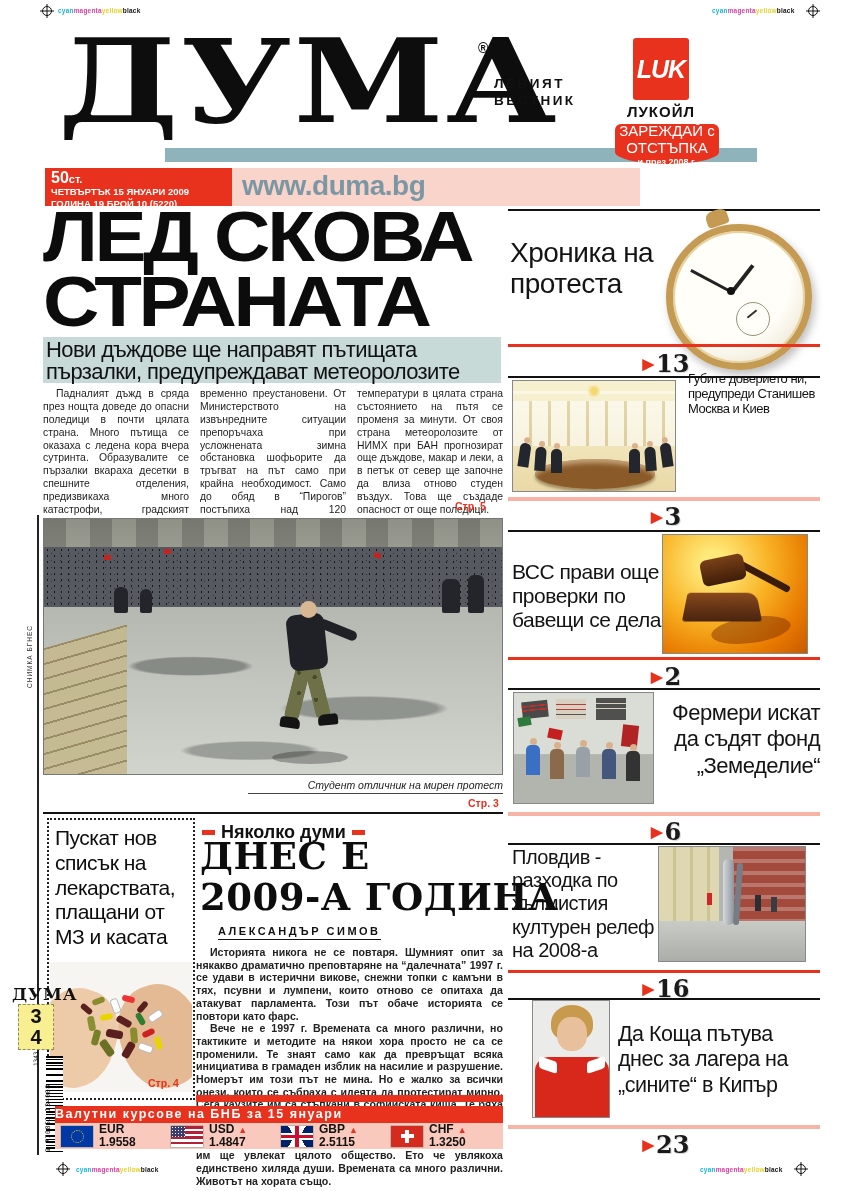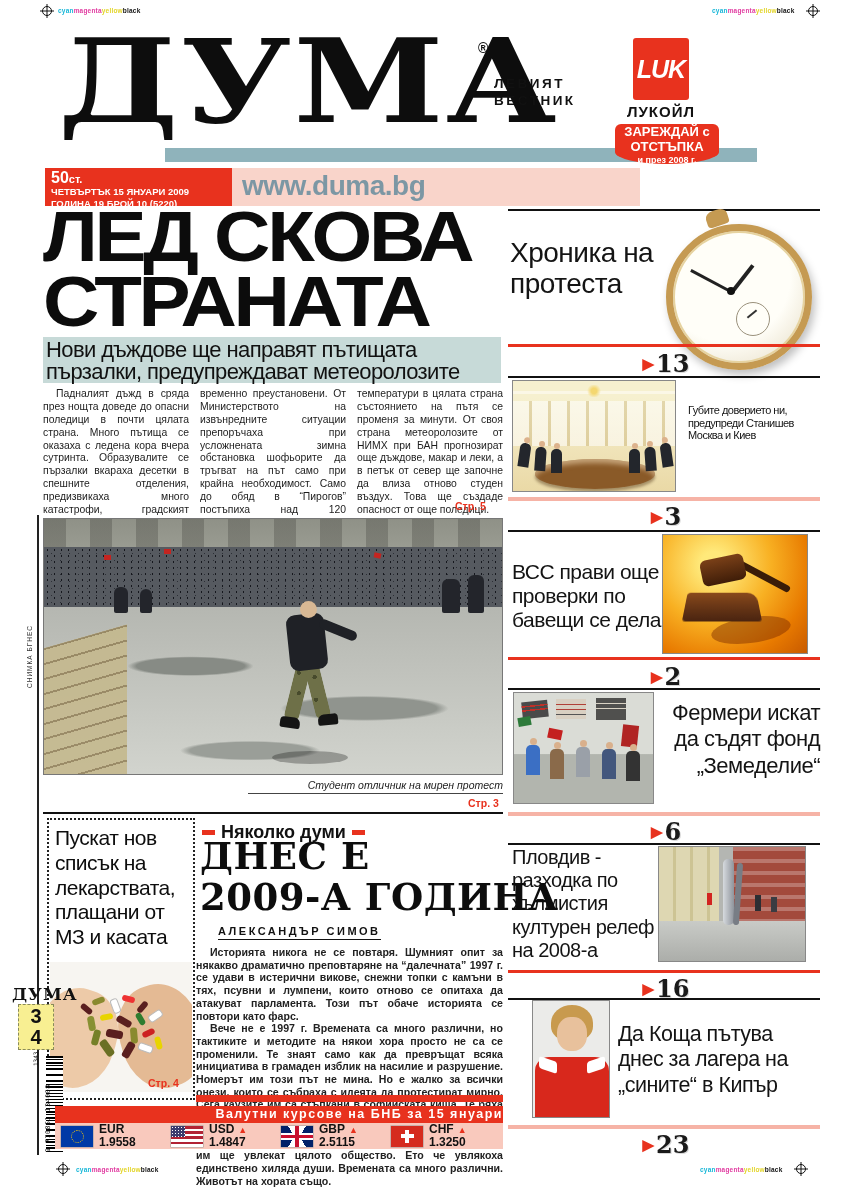--- a/index.html
+++ b/index.html
@@ -21,21 +21,21 @@
   .tealbar{left:165px;top:148px;width:592px;height:14px;background:#8fb3bb;}
 
   
   .luk-box{left:633px;top:38px;width:56px;height:62px;background:#e8321e;border-radius:3px;
            display:flex;align-items:center;justify-content:center;color:#fff;
            font-weight:bold;font-size:25px;font-style:italic;letter-spacing:-1px;}
   .luk-name{left:618px;top:103px;width:86px;text-align:center;font-weight:bold;font-size:15px;letter-spacing:1px;}
   .luk-promo{left:615px;top:124px;width:104px;height:40px;background:#e8321e;
              border-radius:6px 6px 50% 50%/6px 6px 12px 12px;color:#fff;text-align:center;
              display:flex;flex-direction:column;justify-content:center;gap:1px;}
-  .luk-promo .l1{font-size:13px;font-weight:bold;}
+  .luk-promo .l1{font-size:15px;font-weight:normal;}
   .luk-promo .l2{font-size:9px;font-weight:bold;}
 
   
   .info-red{left:45px;top:168px;width:187px;height:38px;background:#e8321e;color:#fff;
             padding:2px 16px 0 6px;box-sizing:border-box;}
   .info-red .price{font-size:16px;font-weight:bold;line-height:1;}
   .info-red .price small{font-size:11px;}
   .info-red .dl{font-size:9.5px;font-weight:bold;line-height:1.25;}
   .info-pink{left:232px;top:168px;width:408px;height:38px;background:#f9d4ca;}
   .website{left:242px;top:170px;font-size:28px;font-weight:bold;color:#7c97a4;letter-spacing:-.5px;}
@@ -103,21 +103,21 @@
   .watch .body{position:absolute;left:18px;top:14px;width:132px;height:132px;border-radius:50%;
                background:radial-gradient(circle at 40% 35%,#fffef8 55%,#efe9d8 80%,#d9c389);
                border:7px solid #c59a52;box-shadow:3px 5px 8px rgba(0,0,0,.25), inset 0 0 0 2px #e6d3a0;}
   .watch .crown{position:absolute;left:58px;top:0;width:22px;height:16px;background:#c59a52;border-radius:40% 40% 20% 20%;transform:rotate(-18deg);}
   .watch .hand-m{position:absolute;left:82px;top:36px;width:3px;height:46px;background:#222;transform-origin:50% 100%;transform:rotate(-62deg);}
   .watch .hand-h{position:absolute;left:82px;top:48px;width:3.5px;height:34px;background:#222;transform-origin:50% 100%;transform:rotate(38deg);}
   .watch .pin{position:absolute;left:79px;top:77px;width:8px;height:8px;background:#111;border-radius:50%;}
   .watch .sub{position:absolute;left:88px;top:92px;width:32px;height:32px;border:1.5px solid #9a917c;border-radius:50%;}
   .watch .subhand{position:absolute;left:103px;top:98px;width:2px;height:12px;background:#333;transform:rotate(50deg);}
 
-  .t-stanishev{left:688px;top:404px;width:132px;font-size:11px;line-height:1.15;}
+  .t-stanishev{left:688px;top:372px;width:132px;font-size:13px;line-height:1.15;}
   .ph-meeting{left:512px;top:380px;width:164px;height:112px;background:linear-gradient(#f6f0cf 15%,#ead9a6);}
   .ph-meeting .cornice{position:absolute;left:0;top:10px;width:100%;height:3px;background:#fbf7e6;}
   .ph-meeting .chand{position:absolute;left:74px;top:4px;width:14px;height:12px;background:radial-gradient(circle,#f4d770 30%,rgba(244,215,112,0) 75%);}
   .ph-meeting .panel{position:absolute;left:0;top:20px;width:100%;height:45px;
       background:repeating-linear-gradient(90deg,rgba(255,255,255,.55) 0 16px,rgba(170,140,70,.25) 16px 19px);}
   .ph-meeting .table{position:absolute;left:22px;top:78px;width:120px;height:30px;background:#8a5a28;border-radius:50%;
       box-shadow:inset 0 4px 5px rgba(255,235,200,.5), 0 3px 3px rgba(60,30,0,.4);}
   .ph-meeting .man{position:absolute;width:11px;height:24px;background:#23262c;border-radius:5px 5px 0 0;}
   .ph-meeting .man::before{content:"";position:absolute;left:2.5px;top:-6px;width:6px;height:6px;border-radius:50%;background:#dcb28c;}
 
@@ -210,21 +210,21 @@
   .op-author{left:218px;top:925px;font-size:11px;font-weight:bold;letter-spacing:2.5px;
              border-bottom:1.5px solid #111;padding-bottom:2px;}
   .op-body{left:196px;top:946px;width:307px;font-size:10.6px;font-weight:bold;line-height:1.2;
            text-align:justify;color:#222;}
   .op-body p{margin:0;text-indent:14px;}
   .op-redbar{left:196px;top:1095px;width:307px;height:7px;background:#e8321e;}
 
   
   .cur{left:55px;top:1106px;width:448px;}
   .cur-head{height:17px;background:#e8321e;color:#fff;font-weight:bold;font-size:12.5px;
-            letter-spacing:1.5px;text-align:right;line-height:17px;}
+            letter-spacing:1.5px;text-align:left;line-height:17px;}
   .cur-row{height:26px;background:#f9c9bd;display:flex;align-items:center;padding:0 6px;box-sizing:border-box;gap:4px;}
   .cur-cell{flex:1;display:flex;align-items:center;gap:6px;}
   .flag{width:32px;height:21px;position:relative;flex:0 0 auto;box-shadow:0 0 0 .5px #999;}
   .flag-eu{background:#0039a6;display:flex;align-items:center;justify-content:center;}
   .flag-eu .stars{width:11px;height:11px;border:1.6px dotted #fc0;border-radius:50%;}
   .flag-us{background:repeating-linear-gradient(#b22234 0 2.6px,#fff 2.6px 5.2px);}
   .flag-us::before{content:"";position:absolute;left:0;top:0;width:14px;height:11px;background:#3c3b6e;
       background-image:radial-gradient(circle .6px,#fff 60%,rgba(0,0,0,0) 65%);background-size:3px 3px;}
   .flag-uk{background:
       linear-gradient(to bottom,rgba(0,0,0,0) 42%,#c8102e 42% 58%,rgba(0,0,0,0) 58%),

